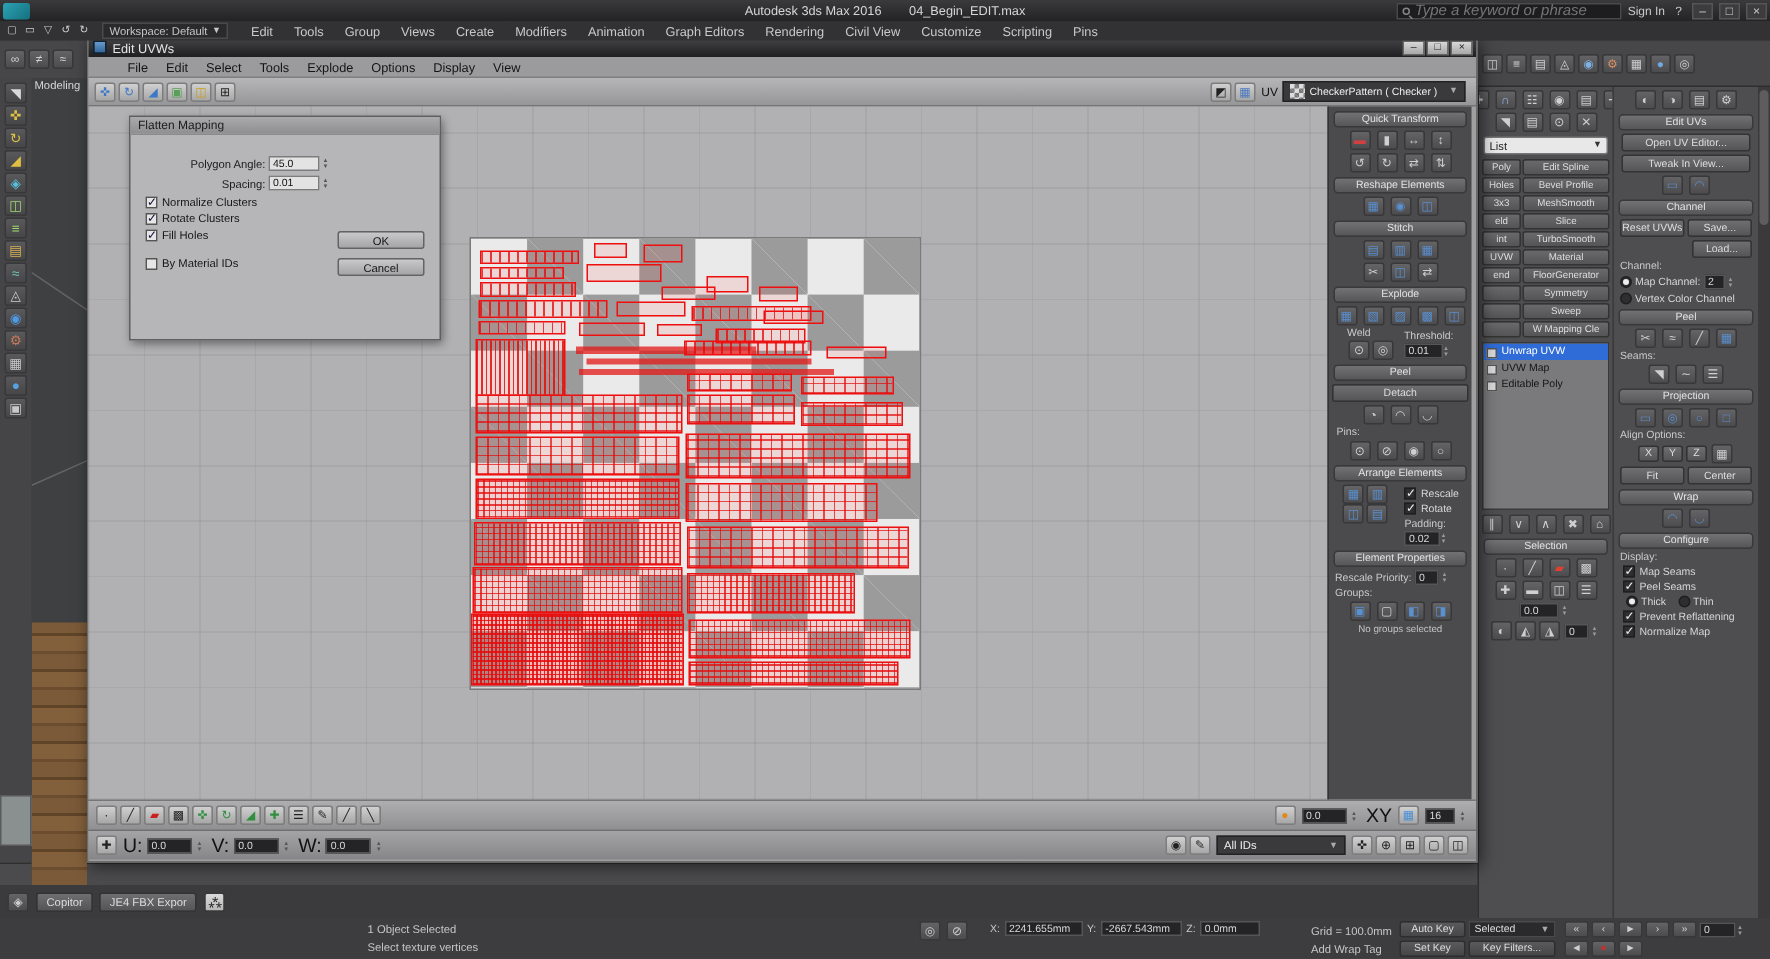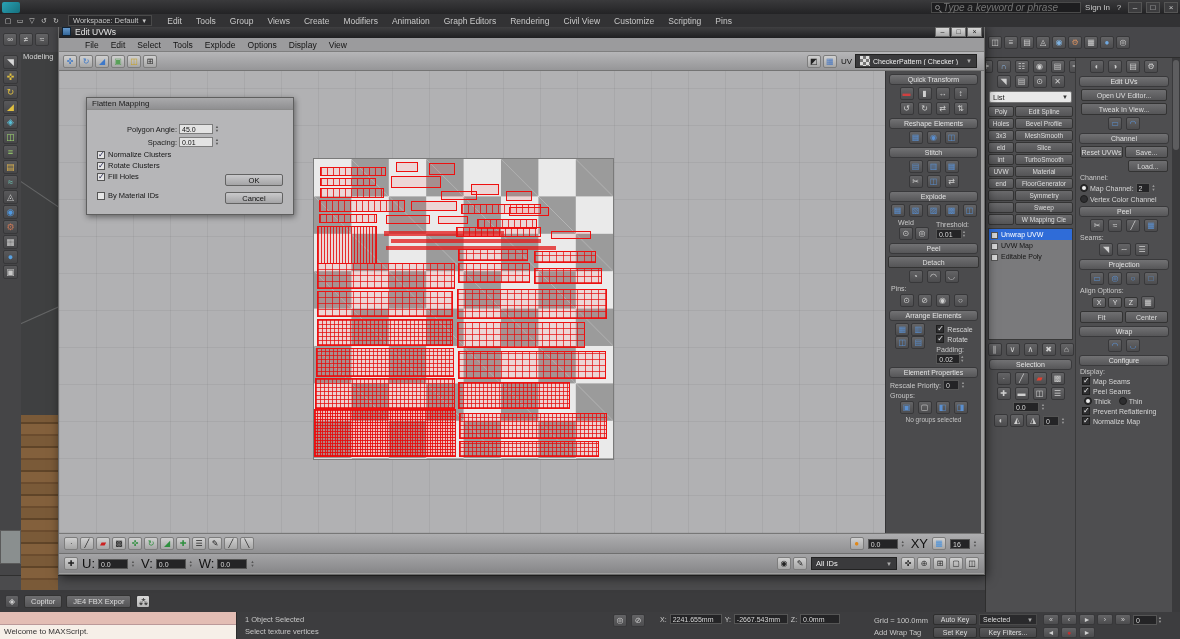--- a/index.html
+++ b/index.html
@@ -131,21 +131,21 @@
     background-image:repeating-linear-gradient(0deg,rgba(230,10,10,.7) 0 1px,transparent 1px 6px),
                      repeating-linear-gradient(90deg,rgba(230,10,10,.7) 0 1px,transparent 1px 7px)}
   .island.gf{background-color:rgba(255,70,70,.15);
     background-image:repeating-linear-gradient(0deg,rgba(230,10,10,.75) 0 1px,transparent 1px 4px),
                      repeating-linear-gradient(90deg,rgba(230,10,10,.75) 0 1px,transparent 1px 4px)}
   .island.gx{background-color:rgba(255,50,50,.25);
     background-image:repeating-linear-gradient(0deg,rgba(230,10,10,.85) 0 1px,transparent 1px 3px),
                      repeating-linear-gradient(90deg,rgba(230,10,10,.85) 0 1px,transparent 1px 2.5px)}
 
   
-  .flatten{position:absolute;left:27px;top:26px;width:208px;height:118px;background:#b6b6b8;border:1px solid #5f5f5f;
+  .flatten{position:absolute;left:27px;top:6px;width:208px;height:150px;background:#b6b6b8;border:1px solid #5f5f5f;
     box-shadow:1px 2px 6px rgba(0,0,0,.45);z-index:3}
   .f-title{position:absolute;left:0;top:0;right:0;height:12px;background:linear-gradient(#aaaaac,#8f8f91);
     font-size:8px;color:#1c1c1c;padding-left:5px;line-height:12px;border-bottom:1px solid #8a8a8a}
   .f-row{position:absolute;display:flex;align-items:center;gap:2px}
   .f-lbl{display:inline-block;width:86px;text-align:right;font-size:7.5px;color:#1c1c1c;white-space:nowrap}
   .f-ok,.f-cancel{position:absolute;left:138px;width:58px;height:12px;background:linear-gradient(#c9c9cb,#a4a4a6);
     border:1px solid #636363;color:#111;font-size:7.5px;text-align:center;line-height:11px;border-radius:2px}
   .f-ok{top:76px}.f-cancel{top:94px}
   .f-checks{position:absolute;left:4px;top:50px}
   .f-checks2{position:absolute;left:4px;top:91px}
@@ -209,20 +209,24 @@
   .pb{position:absolute;display:flex;gap:1px;align-items:center}
   .pb .icon{width:16px;height:11px;line-height:10px;font-size:7px}
 </style>
 </head>
 <body>
 
 <div class="screen">
 
   <div class="titlebar">
     <span class="app-logo"></span>
+    <span class="title-center">
+      <span>Autodesk 3ds Max 2016</span>
+      <span class="doc">04_Begin_EDIT.max</span>
+    </span>
     <span class="title-right">
       <span class="searchbox">
         <span class="mag"></span>
         <input placeholder="Type a keyword or phrase" style="">
       </span>
       <span class="signin">Sign In</span>
       <span class="help-btn">?</span>
       <span class="wbtn">–</span>
       <span class="wbtn">□</span>
       <span class="wbtn">×</span>
@@ -834,24 +838,20 @@
           <span class="chklbl">Normalize Map</span>
         </div>
       </div>
   </div>
 
   <div class="vscroll">
       <div class="thumb"></div>
     </div>
 
   <div class="status">
-    <div class="mxs">
-      <div class="macro"></div>
-      <div class="listener">Welcome to MAXScript.</div>
-    </div>
     <div class="prompt1">1 Object Selected</div>
     <div class="prompt2">Select texture vertices</div>
     <div class="st-icons">
         <span class="icon">◎</span>
         <span class="icon">⊘</span>
       </div>
     <div class="coords">
       <span class="lbl">X:</span>
       <span class="field" style="width:52px">2241.655mm</span>
       <span class="lbl">Y:</span>

